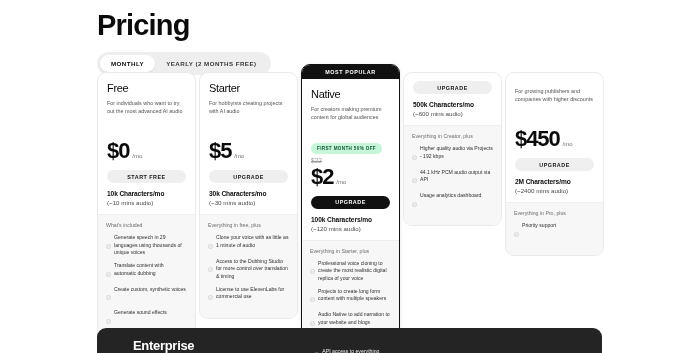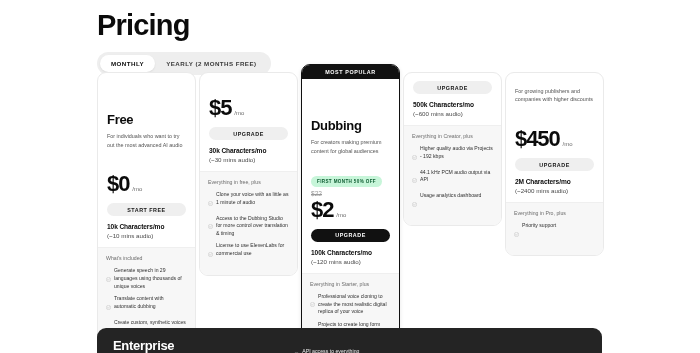--- a/index.html
+++ b/index.html
@@ -47,21 +47,21 @@
     box-shadow: 0 1px 4px rgba(0,0,0,.10);
     margin-top: -8px;
   }
   .popular-ribbon {
     background: #111111; color: #ffffff;
     text-align: center; font-size: 5.4px; font-weight: 700;
     letter-spacing: 0.6px; padding: 4px 0 4px;
   }
   .card-top { padding: 9px 9px 0 9px; }
   .plan-name {
-    font-size: 13px; font-weight: 700; letter-spacing: -0.3px; line-height: 1.1; margin-top: 31px;
+    font-size: 11px; font-weight: 400; letter-spacing: -0.3px; line-height: 1.1;
   }
   .plan-desc {
     margin-top: 5px; font-size: 5.4px; line-height: 1.55; color: #555555;
     min-height: 17px;
   }
   .price-block { padding: 0 9px; margin-top: 14px; }
   .promo-badge {
     display: inline-block; background: #c7f5d9; color: #0d5b31;
     font-size: 4.6px; font-weight: 700; letter-spacing: 0.35px;
     padding: 3px 6px; border-radius: 999px; margin-bottom: 4px;
@@ -100,21 +100,21 @@
   .feature-text { font-size: 5.1px; line-height: 1.5; color: #2e2e2e; }
 
   
   .enterprise {
     position: absolute; left: 97px; top: 328px;
     width: 505px; height: 40px;
     background: #242424; border-radius: 9px;
     display: flex; align-items: flex-start; padding: 10px 16px;
   }
   .ent-title {
-    color: #ffffff; font-size: 13px; font-weight: 700; letter-spacing: -0.3px;
+    color: #ffffff; font-size: 13px; font-weight: 700; letter-spacing: -0.3px; margin-left: 20px;
   }
   .ent-feature {
     display: flex; gap: 3px; align-items: center;
     margin-left: 120px; margin-top: 4px;
   }
   .ent-feature-text { color: #e9e9e9; font-size: 5.2px; }
 </style>
 </head>
 <body>
 
@@ -179,20 +179,24 @@
           <div class="feature">
             <span class="check-icon"><svg width="5" height="5" viewBox="0 0 12 12">
                 <circle cx="6" cy="6" r="5.2" fill="none" stroke="#b5b5b5" stroke-width="1"></circle>
                 <path d="M3.6 6.2 L5.2 7.8 L8.5 4.4" fill="none" stroke="#b5b5b5" stroke-width="1.1" stroke-linecap="round" stroke-linejoin="round"></path>
               </svg></span>
             <span class="feature-text">API access</span>
           </div>
         </div>
       </div>
       <div class="card">
+        <div class="card-top">
+          <div class="plan-name">Starter</div>
+          <div class="plan-desc">For hobbyists creating projects with AI audio</div>
+        </div>
         <div class="price-block">
           <div class="spacer-price"></div>
           <div class="price-row">
             <span class="price-amount">$5</span>
             <span class="price-period">/mo</span>
           </div>
         </div>
         <button class="cta">UPGRADE</button>
         <div class="quota">
           <div class="quota-main">30k Characters/mo</div>
@@ -219,21 +223,21 @@
                 <circle cx="6" cy="6" r="5.2" fill="none" stroke="#b5b5b5" stroke-width="1"></circle>
                 <path d="M3.6 6.2 L5.2 7.8 L8.5 4.4" fill="none" stroke="#b5b5b5" stroke-width="1.1" stroke-linecap="round" stroke-linejoin="round"></path>
               </svg></span>
             <span class="feature-text">License to use ElevenLabs for commercial use</span>
           </div>
         </div>
       </div>
       <div class="card popular">
         <div class="popular-ribbon">MOST POPULAR</div>
         <div class="card-top">
-          <div class="plan-name">Dubbing</div>
+          <div class="plan-name">Native</div>
           <div class="plan-desc">For creators making premium content for global audiences</div>
         </div>
         <div class="price-block"><div class="promo-badge">FIRST MONTH 50% OFF</div><div class="old-price">$22</div><div class="price-row">
             <span class="price-amount">$2</span>
             <span class="price-period">/mo</span>
           </div></div>
         <button class="cta dark">UPGRADE</button>
         <div class="quota">
           <div class="quota-main">100k Characters/mo</div>
           <div class="quota-sub">(~120 mins audio)</div>

